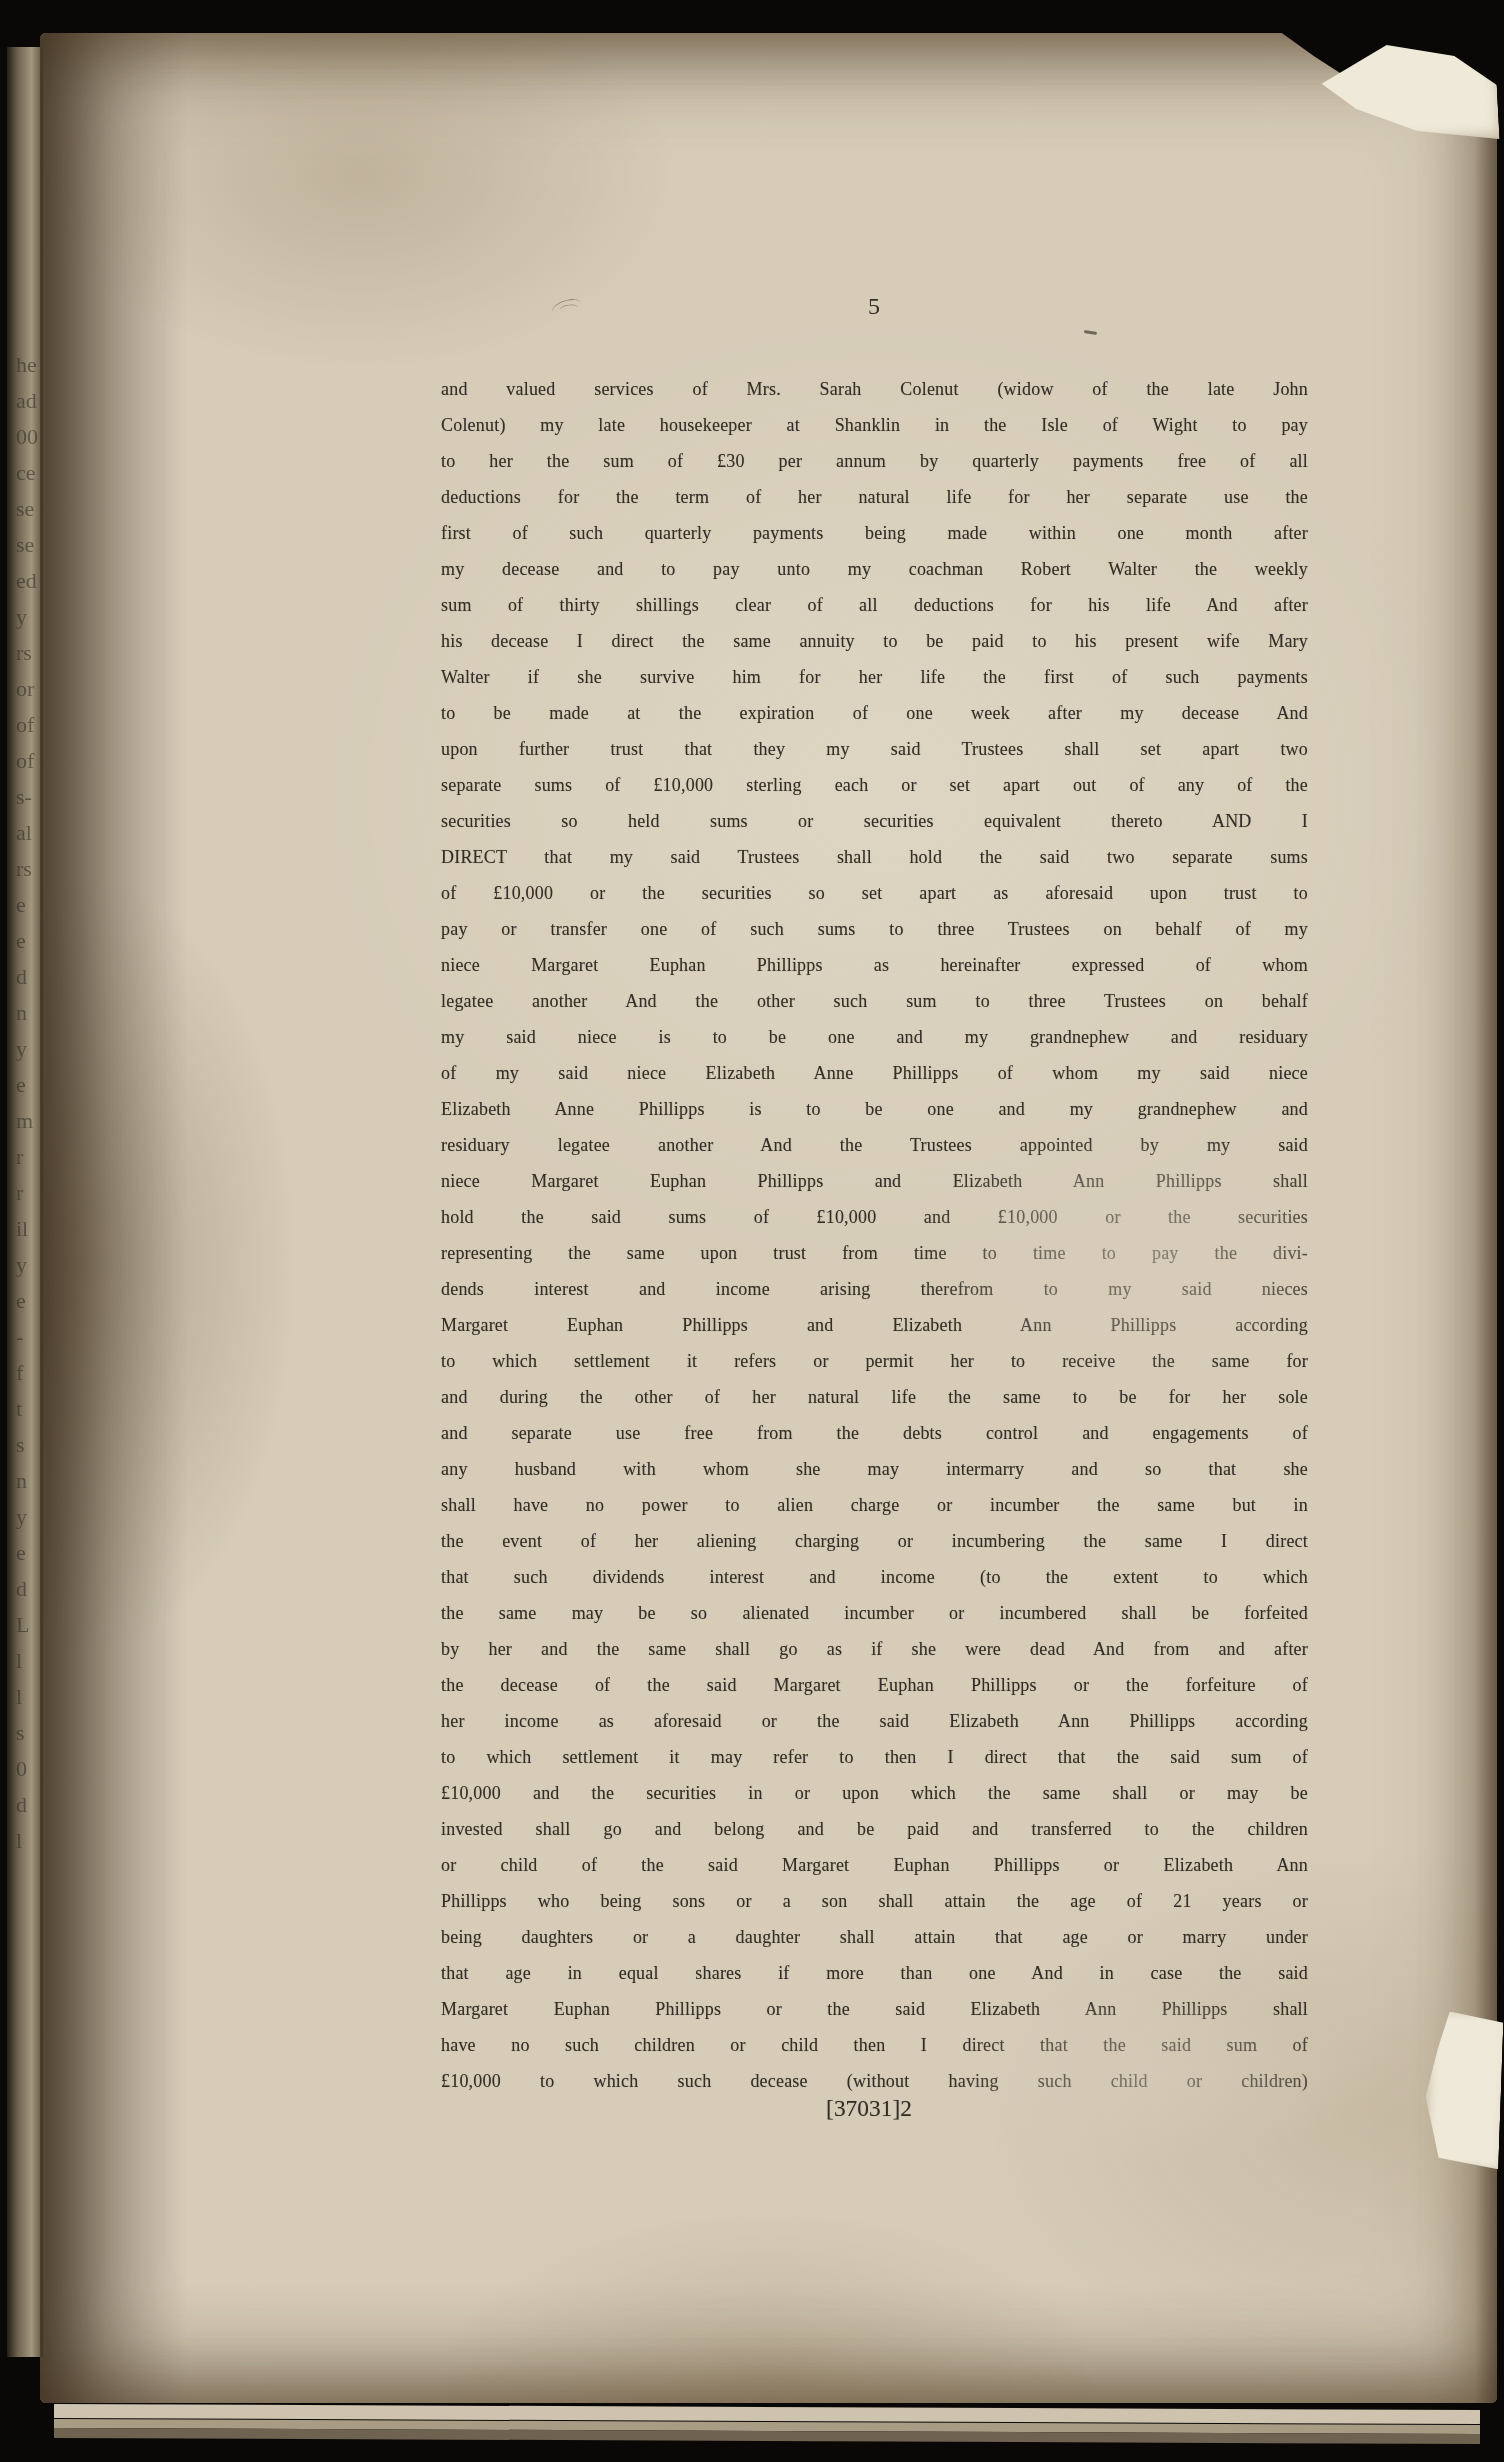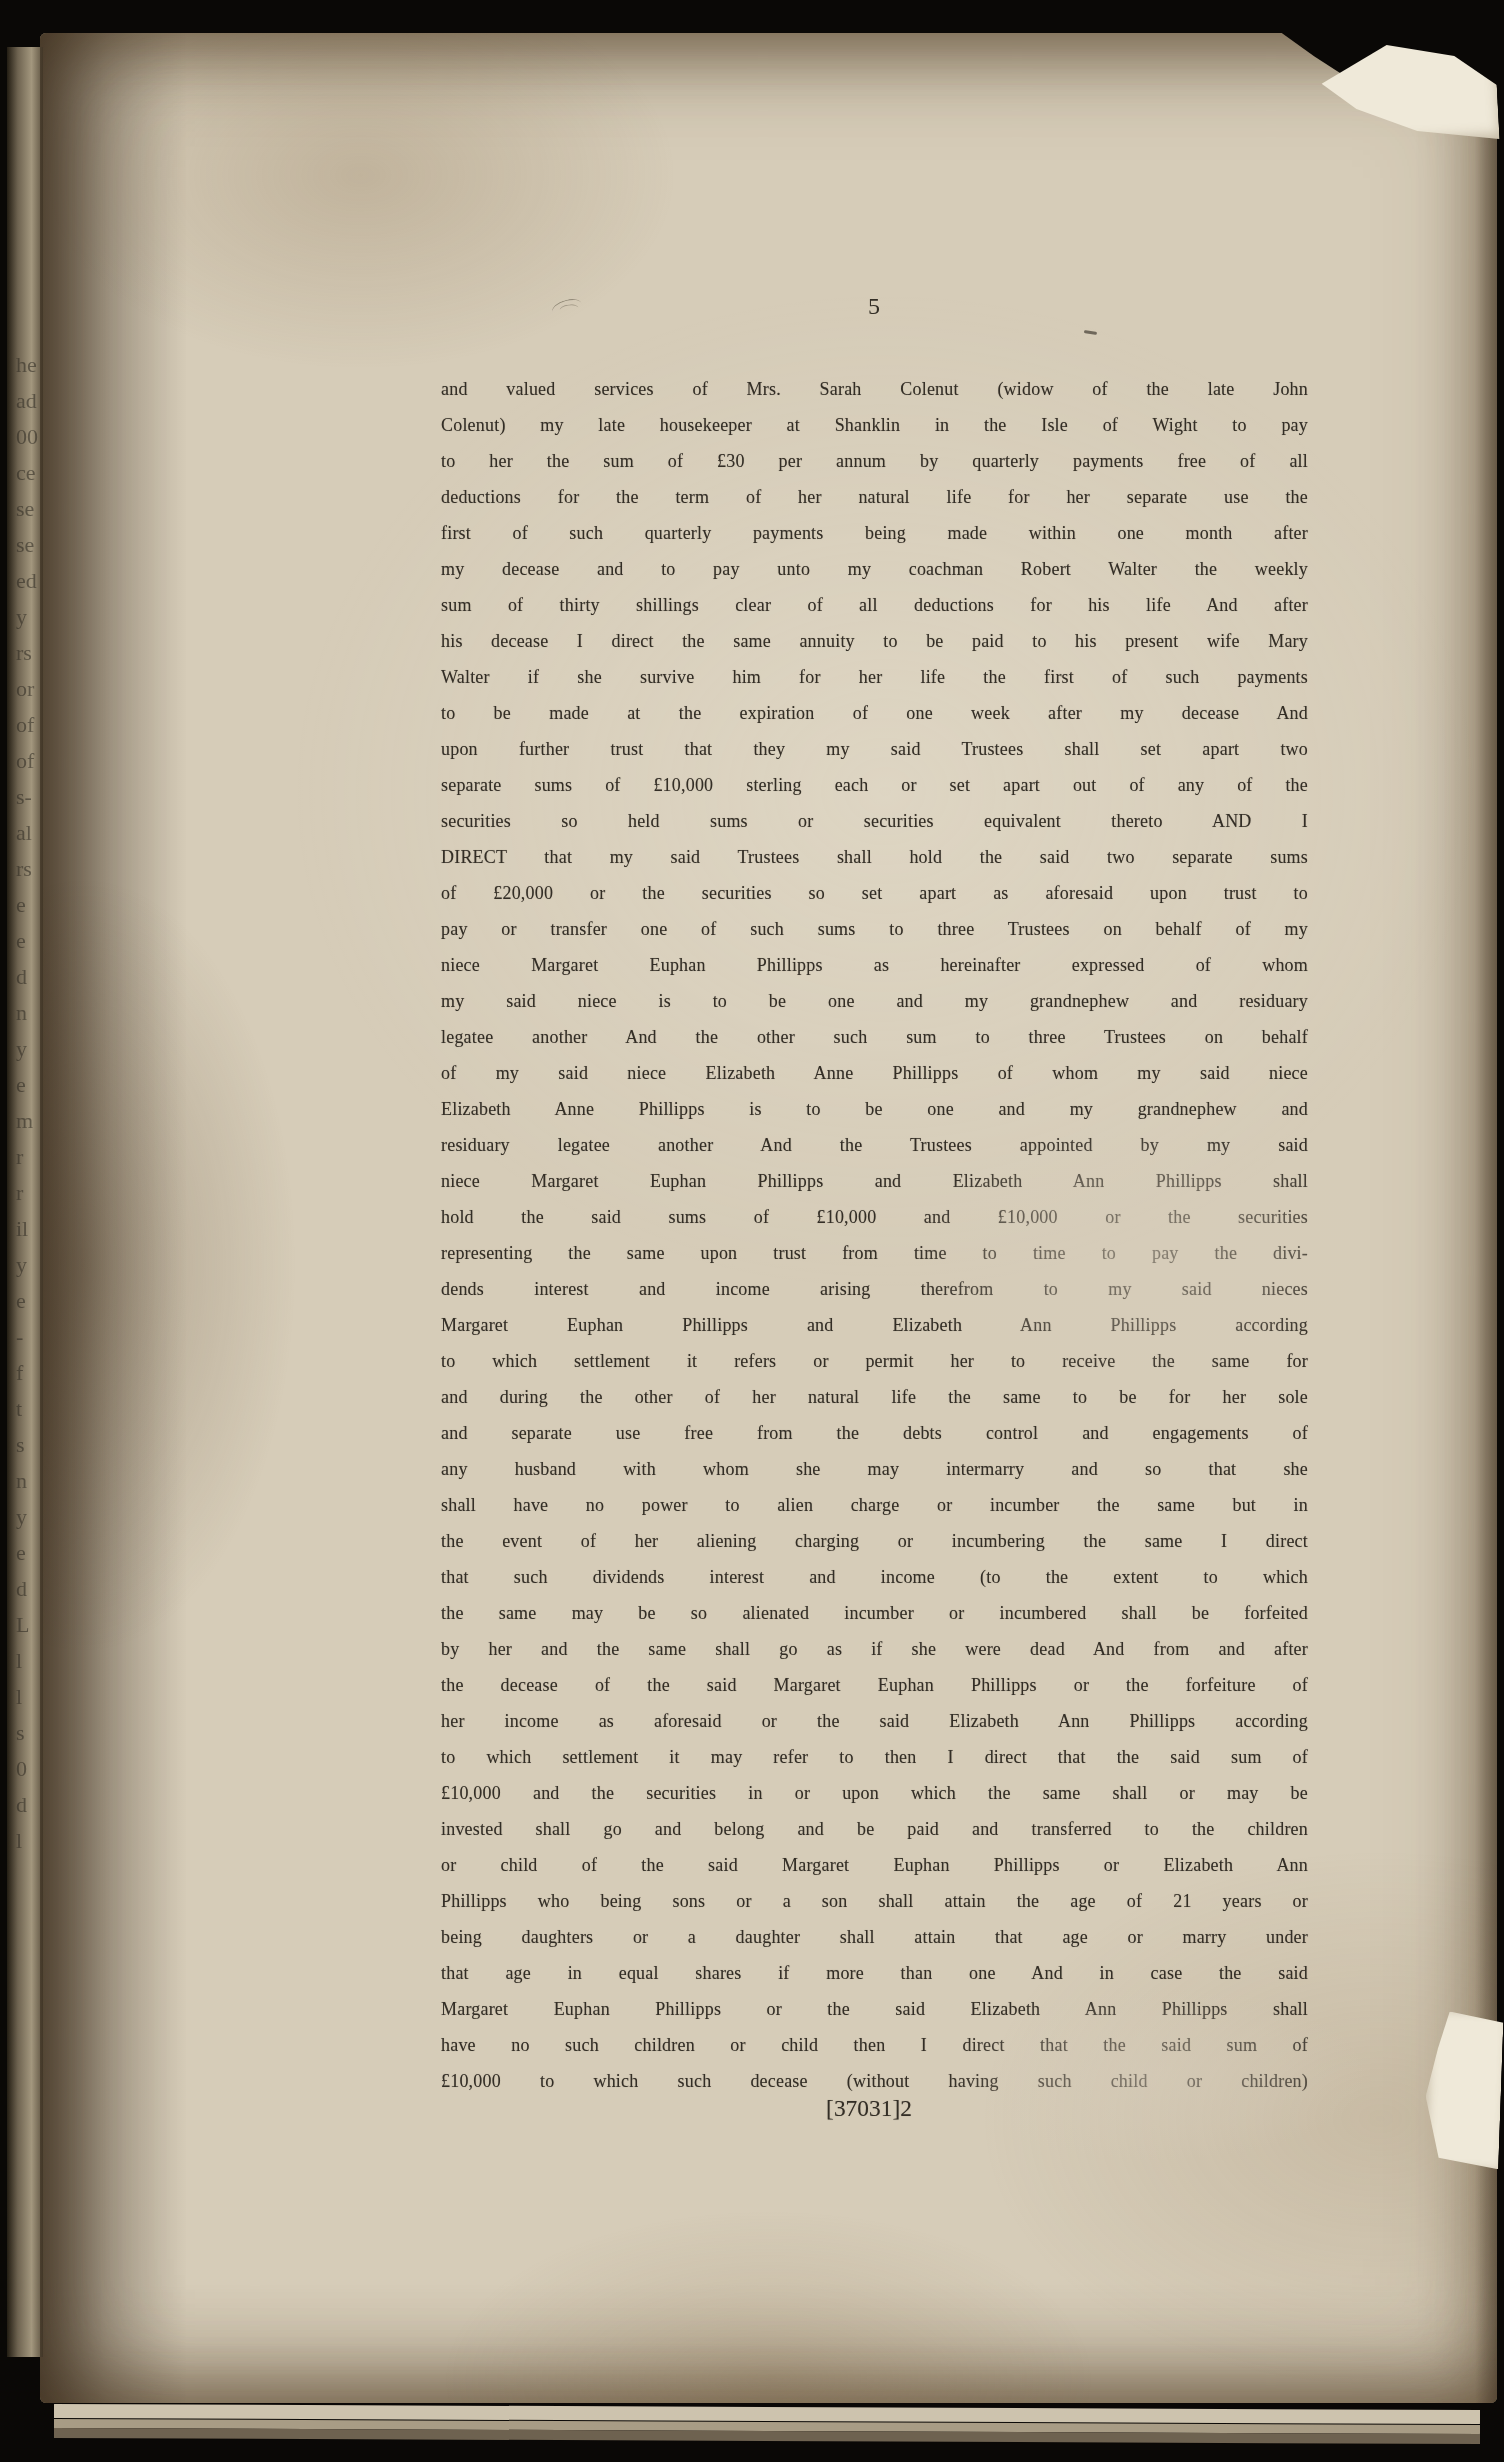--- a/index.html
+++ b/index.html
@@ -201,25 +201,25 @@
         <div class="line">first of such quarterly payments being made within one month after</div>
         <div class="line">my decease and to pay unto my coachman Robert Walter the weekly</div>
         <div class="line">sum of thirty shillings clear of all deductions for his life And after</div>
         <div class="line">his decease I direct the same annuity to be paid to his present wife Mary</div>
         <div class="line">Walter if she survive him for her life the first of such payments</div>
         <div class="line">to be made at the expiration of one week after my decease And</div>
         <div class="line">upon further trust that they my said Trustees shall set apart two</div>
         <div class="line">separate sums of £10,000 sterling each or set apart out of any of the</div>
         <div class="line">securities so held sums or securities equivalent thereto AND I</div>
         <div class="line">DIRECT that my said Trustees shall hold the said two separate sums</div>
-        <div class="line">of £20,000 or the securities so set apart as aforesaid upon trust to</div>
+        <div class="line">of £10,000 or the securities so set apart as aforesaid upon trust to</div>
         <div class="line">pay or transfer one of such sums to three Trustees on behalf of my</div>
         <div class="line">niece Margaret Euphan Phillipps as hereinafter expressed of whom</div>
+        <div class="line">legatee another And the other such sum to three Trustees on behalf</div>
         <div class="line">my said niece is to be one and my grandnephew and residuary</div>
-        <div class="line">legatee another And the other such sum to three Trustees on behalf</div>
         <div class="line">of my said niece Elizabeth Anne Phillipps of whom my said niece</div>
         <div class="line">Elizabeth Anne Phillipps is to be one and my grandnephew and</div>
         <div class="line">residuary legatee another And the Trustees appointed by my said</div>
         <div class="line">niece Margaret Euphan Phillipps and Elizabeth Ann Phillipps shall</div>
         <div class="line">hold the said sums of £10,000 and £10,000 or the securities</div>
         <div class="line">representing the same upon trust from time to time to pay the divi-</div>
         <div class="line">dends interest and income arising therefrom to my said nieces</div>
         <div class="line">Margaret Euphan Phillipps and Elizabeth Ann Phillipps according</div>
         <div class="line">to which settlement it refers or permit her to receive the same for</div>
         <div class="line">and during the other of her natural life the same to be for her sole</div>

